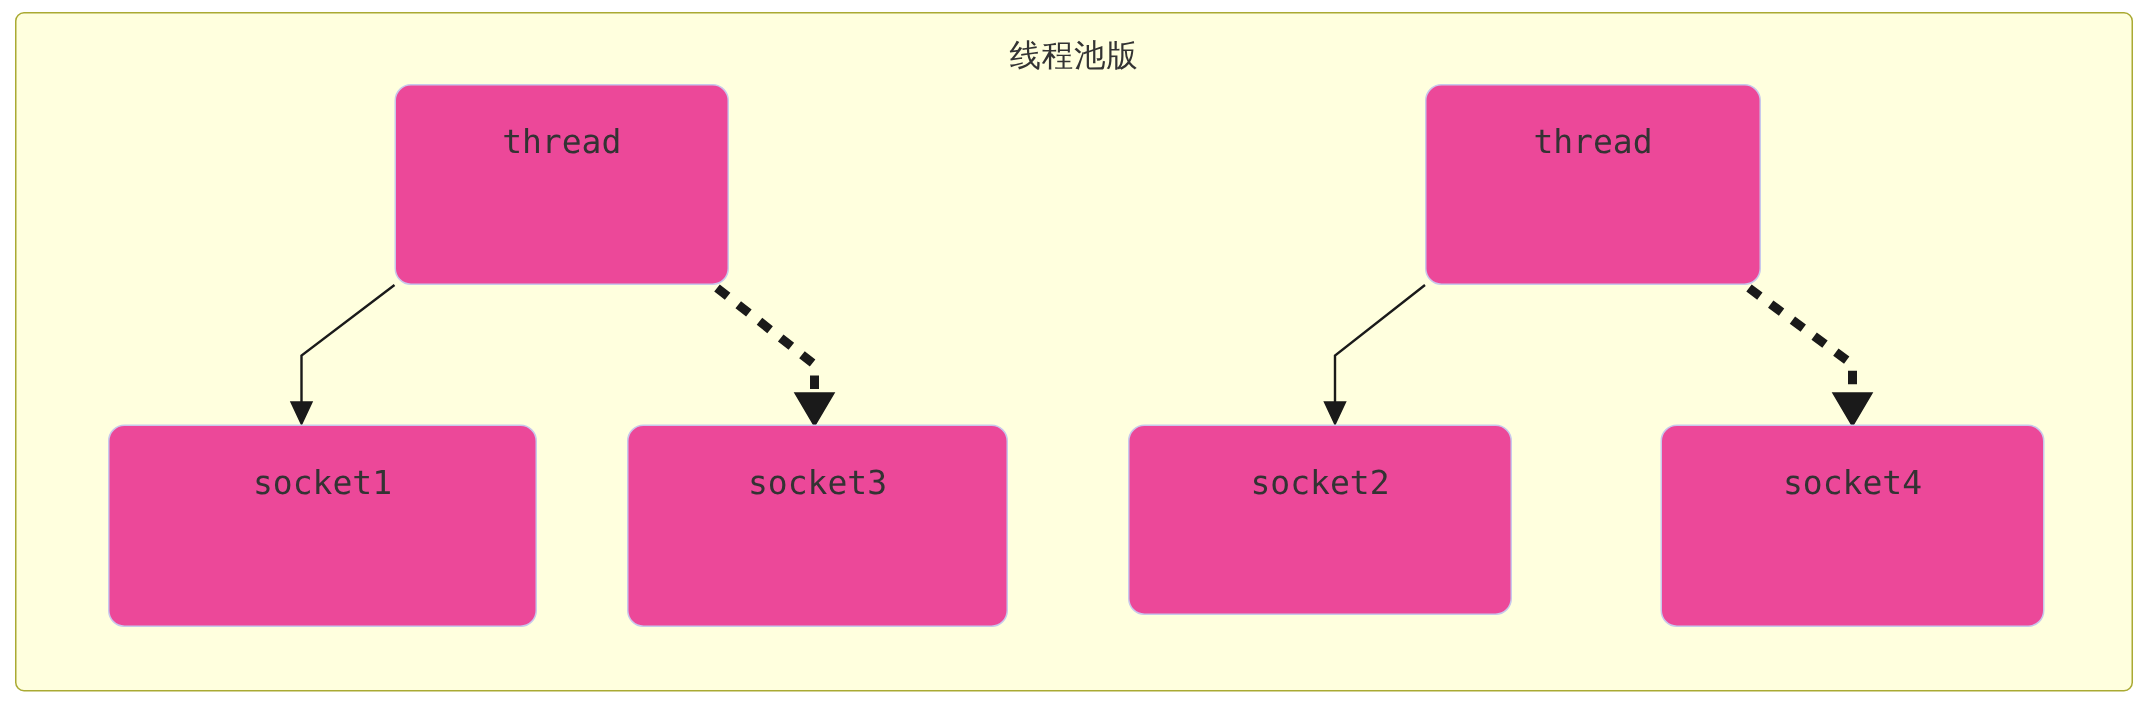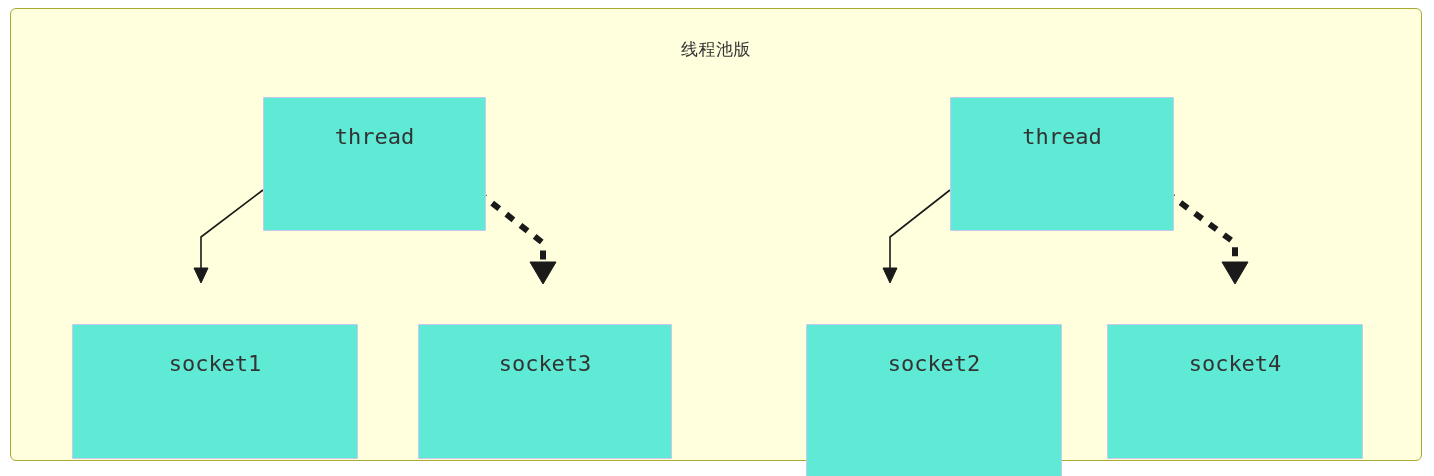--- a/index.html
+++ b/index.html
@@ -25,36 +25,35 @@
     width: 1412px;
     height: 453px;
     background: #ffffde;
     border: 1px solid #aaaa33;
     border-radius: 6px;
     box-sizing: border-box;
   }
   .cluster-title {
     position: absolute;
     left: 0;
-    top: 32px;
+    top: 18px;
     width: 100%;
     text-align: center;
     font-family: "Liberation Sans", sans-serif;
-    font-size: 17px;
+    font-size: 21px;
     color: #333333;
     line-height: 1;
     letter-spacing: 0.5px;
   }
   .node {
     position: absolute;
-    background: #5eead4;
+    background: #ec4899;
     border: 1px solid #c8c8ec;
-    border-radius: 1px;
+    border-radius: 11px;
     box-sizing: border-box;
-    margin-top: 41px;
   }
   .node-label {
     position: absolute;
     left: 0;
     top: 28px;
     width: 100%;
     text-align: center;
     font-family: "DejaVu Sans Mono", "Liberation Mono", monospace;
     font-size: 22px;
     color: #333333;
@@ -111,21 +110,21 @@
   </div>
 
   <div class="node" id="node-socket1" style="left: 72px; top: 283px; width: 286px; height: 135px;">
     <div class="node-label">socket1</div>
   </div>
 
   <div class="node" id="node-socket3" style="left: 418px; top: 283px; width: 254px; height: 135px;">
     <div class="node-label">socket3</div>
   </div>
 
-  <div class="node" id="node-socket2" style="left: 806px; top: 283px; width: 256px; height: 172px;">
+  <div class="node" id="node-socket2" style="left: 752px; top: 283px; width: 256px; height: 127px;">
     <div class="node-label">socket2</div>
   </div>
 
   <div class="node" id="node-socket4" style="left: 1107px; top: 283px; width: 256px; height: 135px; padding-left: 42px;">
     <div class="node-label">socket4</div>
   </div>
 
 </div>
 
 </body></html>

